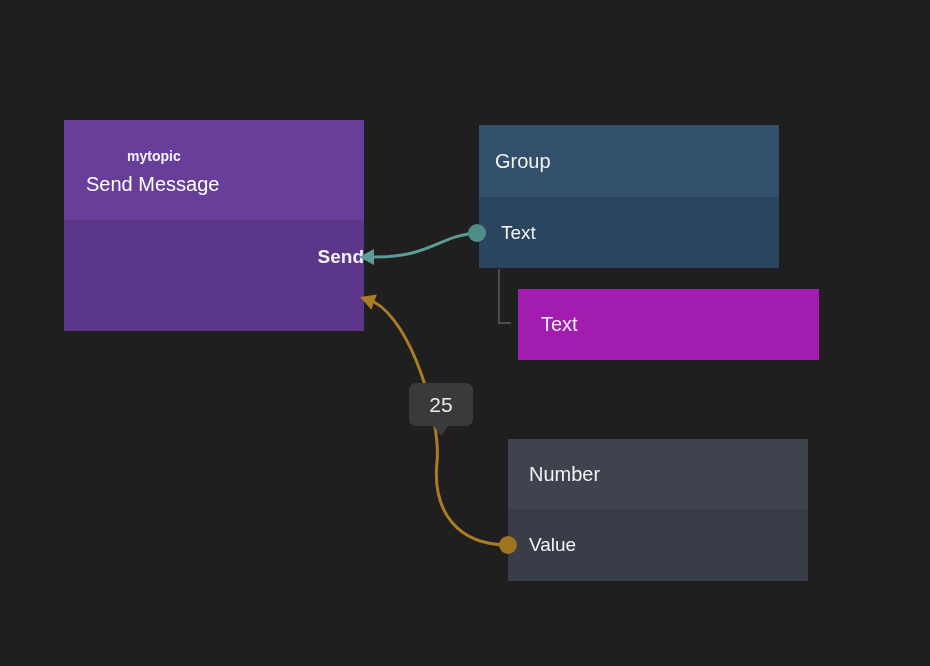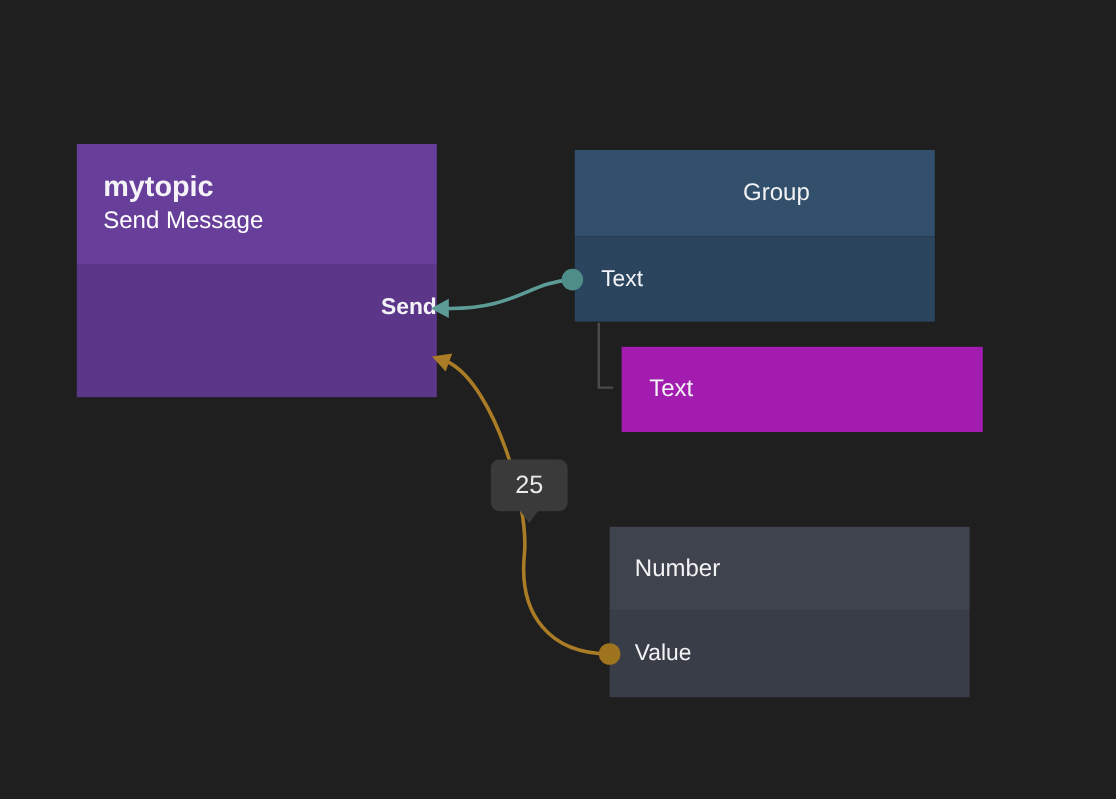--- a/index.html
+++ b/index.html
@@ -15,40 +15,40 @@
   .node { position:absolute; z-index:1; }
 
   
   .node-sendmsg { left:64px; top:120px; width:300px; height:211px; }
   .node-sendmsg .hd {
     height:100px; background:#673e99;
     display:flex; flex-direction:column; justify-content:center;
     padding-left:22px; box-sizing:border-box;
   }
   .node-sendmsg .title {
-    color:#f5f3f8; font-size:24px; font-weight:600; line-height:28px;
+    color:#f5f3f8; font-size:14px; font-weight:600; line-height:28px;margin-left:41px;
   }
   .node-sendmsg .subtitle {
     color:#ffffff; font-size:20px; font-weight:400; line-height:28px;
   }
   .node-sendmsg .bd {
     height:111px; background:#5c3689;
     padding-top:17px; box-sizing:border-box;
   }
   .port-row-right {
     height:39px; display:flex; align-items:center; justify-content:flex-end;
     font-weight:bold;
   }
   .port-label { color:#f3f2f6; font-size:19px; }
 
   
   .node-group { left:479px; top:125px; width:300px; height:143px; }
   .node-group .hd {
     height:72px; background:#32506b;
-    display:flex; align-items:center; padding-left:36px; box-sizing:border-box;justify-content:center;
+    display:flex; align-items:center; padding-left:16px; box-sizing:border-box;
   }
   .node-group .bd {
     height:71px; background:#2b455e;
     display:flex; align-items:center; padding-left:22px; box-sizing:border-box;
   }
   .node-title-text { color:#f2f2f4; font-size:20px; }
 
   
   .node-text {
     left:518px; top:289px; width:301px; height:71px; background:#a21caf;

